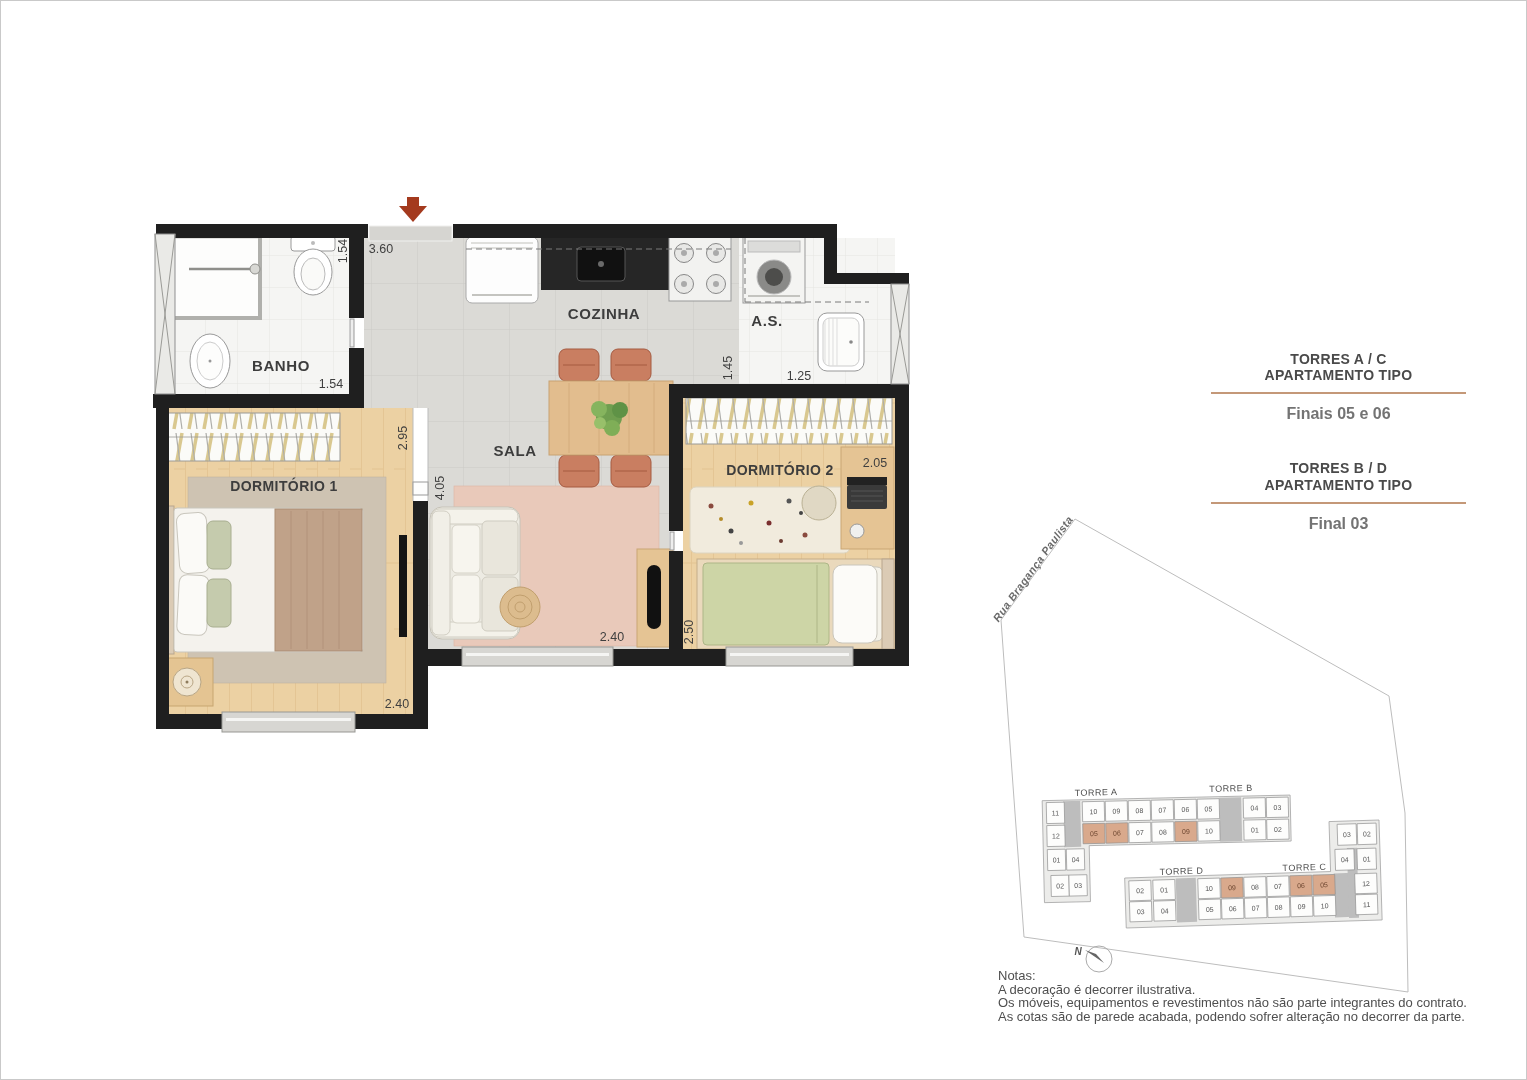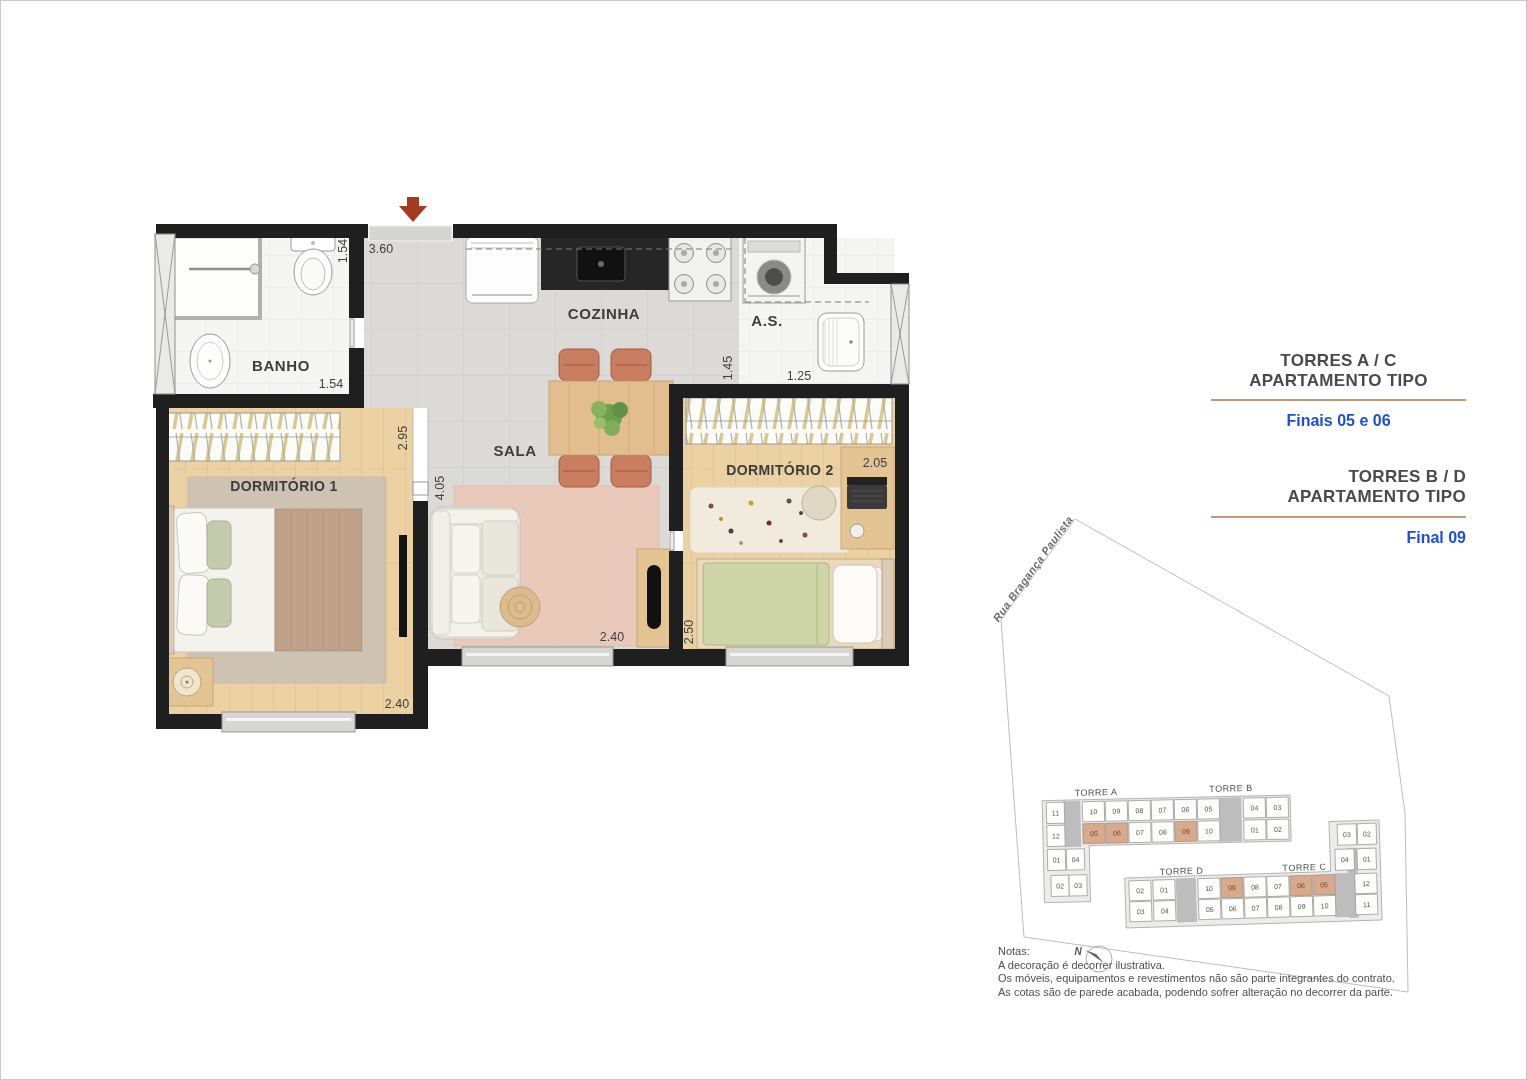--- a/index.html
+++ b/index.html
@@ -3,28 +3,28 @@
 <meta charset="utf-8">
 <style>
   html,body{margin:0;padding:0;background:#fff;font-family:"Liberation Sans",sans-serif;}
   #canvas{position:relative;width:1527px;height:1080px;background:#ffffff;
           box-sizing:border-box;border:1px solid #c9c9c9;overflow:hidden;}
   svg text{font-family:"Liberation Sans",sans-serif;}
   .room-label{font-size:15px;font-weight:bold;fill:#3d3d3d;letter-spacing:.6px;}
   .room-label-sm{font-size:14px;font-weight:bold;fill:#3d3d3d;letter-spacing:.4px;}
   .dim-label{font-size:12.5px;fill:#3f3f3f;}
   #panel{position:absolute;left:1210px;top:350px;width:255px;text-align:center;color:#4a4a4a;}
-  .ptitle{font-size:17px;font-weight:bold;line-height:1.16;letter-spacing:.3px;}
+  .ptitle{font-size:14px;font-weight:bold;line-height:1.16;letter-spacing:.3px;}
   .prule{height:2px;background:#c49878;margin:9px 0 11px 0;}
-  .psub{font-size:16px;font-weight:bold;color:#1d4ed8;}
-  .pblock + .pblock{margin-top:37px;text-align:right;}
+  .psub{font-size:16px;font-weight:bold;color:#737373;}
+  .pblock + .pblock{margin-top:37px;}
   #siteplan{position:absolute;left:990px;top:505px;}
   .tower-label{font-size:9px;fill:#4f4f4f;letter-spacing:.5px;}
   .street-label{font-size:11px;font-weight:bold;fill:#6a6a6a;letter-spacing:.4px;font-style:italic;}
-  #notes{position:absolute;left:997px;top:944px;font-size:11px;line-height:13.5px;color:#4f4f4f;}
+  #notes{position:absolute;left:997px;top:968px;font-size:13px;line-height:13.5px;color:#4f4f4f;}
 </style>
 </head>
 <body>
 
 <div id="canvas">
 
   <svg style="position:absolute;left:140px;top:190px;" width="780" height="555" viewBox="0 0 780 555">
     <defs>
       <pattern id="tileGray" width="46" height="46" patternUnits="userSpaceOnUse">
         <rect width="46" height="46" fill="#dbdad6"></rect>
@@ -297,21 +297,21 @@
       </div>
       <div class="prule"></div>
       <div class="psub">Finais 05 e 06</div>
     </div>
     <div class="pblock">
       <div class="ptitle">
         <span>TORRES B / D</span><br>
         <span>APARTAMENTO TIPO</span>
       </div>
       <div class="prule"></div>
-      <div class="psub">Final 09</div>
+      <div class="psub">Final 03</div>
     </div>
   </div>
 
   <svg id="siteplan" width="535" height="490" viewBox="0 0 535 490">
     <polygon points="84,13 398,190 414,307 417,486 33,431 10,114" fill="none" stroke="#bdbdbd" stroke-width="1"></polygon>
     <text class="street-label" transform="translate(45 65) rotate(-54)" text-anchor="middle">Rua Bragança Paulista</text>
 
     <g id="bldg-ab" transform="rotate(-1.3 170 330)">
       <path d="M52 292h248v46H98v56H52z" fill="#ececea" stroke="#a3a3a3" stroke-width="0.8"></path>
       <rect x="229" y="293" width="22" height="44" fill="#bdbdbd"></rect>

